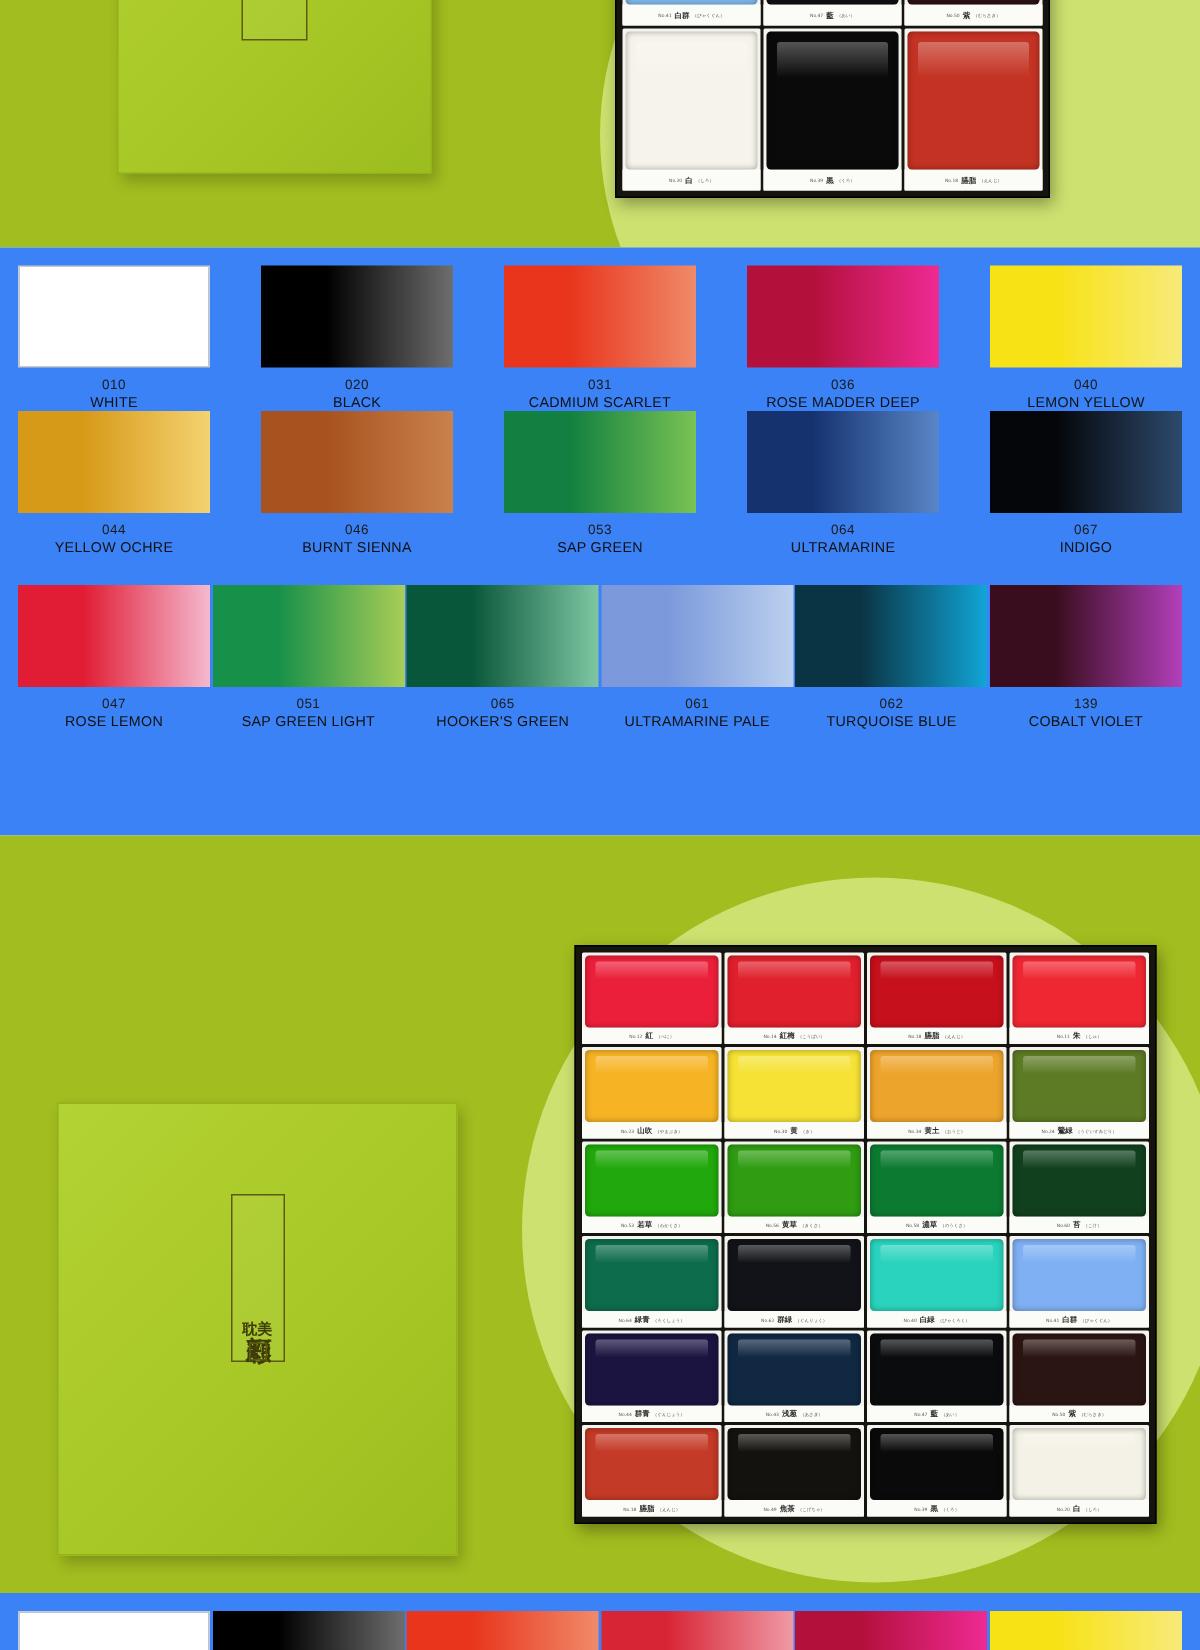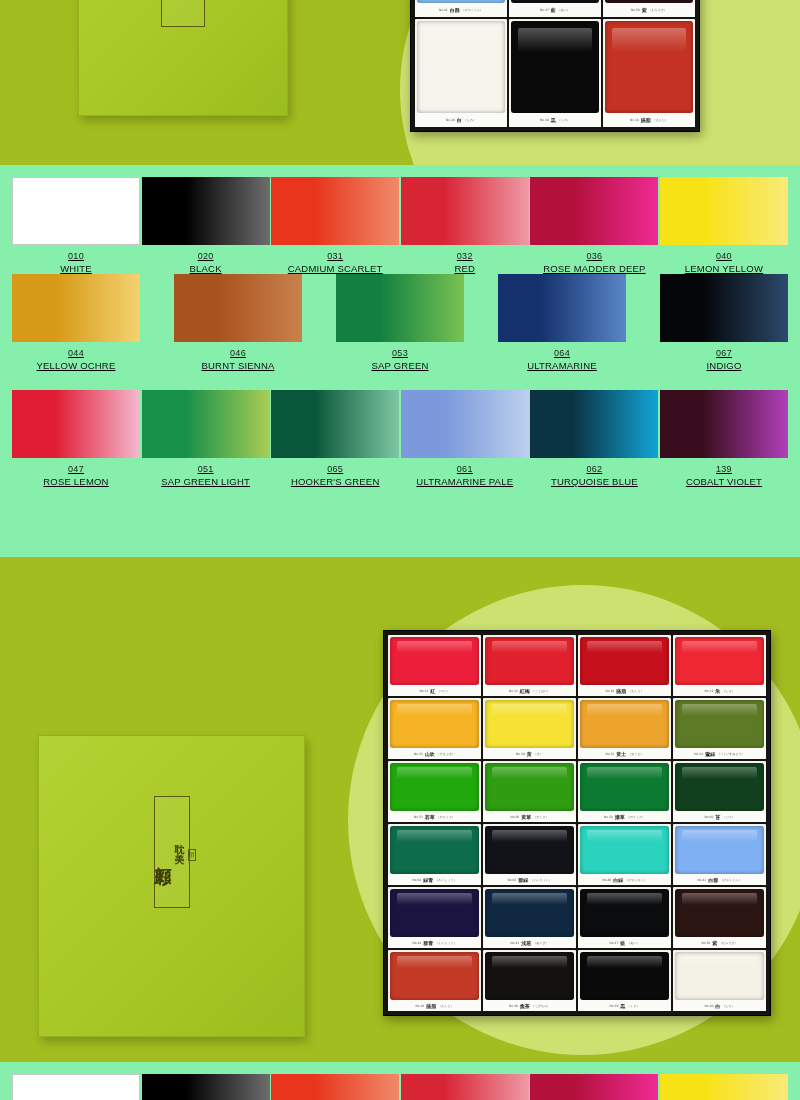--- a/index.html
+++ b/index.html
@@ -42,23 +42,23 @@
     box-shadow: 3px 5px 9px rgba(0,0,0,.22);
     border: 1px solid #93b31c;
   }
   .carton-label {
     position: absolute;
     left: 50%;
     transform: translateX(-50%);
     border: 1px solid #5d5a12;
     box-sizing: border-box;
     display: flex;
-    flex-direction: row;
+    flex-direction: column;
     align-items: center;
-    justify-content: space-between;
+    justify-content: flex-end;
     background: rgba(255,255,255,.05);
     color: #3e3c0b;
     line-height: 1;
   }
   .carton-label .kanji {
     font-family: "DejaVu Sans", sans-serif;
     font-weight: bold;
     writing-mode: vertical-rl;
     letter-spacing: .06em;
   }
@@ -139,24 +139,23 @@
     font-weight: bold;
   }
   .pan-caption .kana {
     font-size: 3px;
     color: #555;
   }
 
   
   .chart {
     position: relative;
-    background: #86efac;
+    background: #3b82f6;
     width: 100%;
     box-sizing: border-box;
-    text-decoration: underline;
   }
   .chart-row {
     display: flex;
     justify-content: space-between;
     padding: 0 12px;
     box-sizing: border-box;
   }
   .swatch-cell {
     width: 128px;
     display: flex;
@@ -280,25 +279,20 @@
           <div class="swatch-box" style="background: linear-gradient(90deg, rgb(0, 0, 0) 0%, rgb(0, 0, 0) 34%, rgb(110, 110, 110) 100%);"></div>
           <div class="swatch-code">020</div>
           <div class="swatch-name">BLACK</div>
         </div>
         <div class="swatch-cell">
           <div class="swatch-box" style="background: linear-gradient(90deg, rgb(232, 53, 28) 0%, rgb(232, 53, 28) 34%, rgb(240, 138, 106) 100%);"></div>
           <div class="swatch-code">031</div>
           <div class="swatch-name">CADMIUM SCARLET</div>
         </div>
         <div class="swatch-cell">
-          <div class="swatch-box" style="background: linear-gradient(90deg, rgb(216, 37, 53) 0%, rgb(216, 37, 53) 34%, rgb(239, 154, 166) 100%);"></div>
-          <div class="swatch-code">032</div>
-          <div class="swatch-name">RED</div>
-        </div>
-        <div class="swatch-cell">
           <div class="swatch-box" style="background: linear-gradient(90deg, rgb(179, 16, 60) 0%, rgb(179, 16, 60) 34%, rgb(239, 42, 147) 100%);"></div>
           <div class="swatch-code">036</div>
           <div class="swatch-name">ROSE MADDER DEEP</div>
         </div>
         <div class="swatch-cell">
           <div class="swatch-box" style="background: linear-gradient(90deg, rgb(247, 226, 21) 0%, rgb(247, 226, 21) 34%, rgb(248, 234, 122) 100%);"></div>
           <div class="swatch-code">040</div>
           <div class="swatch-name">LEMON YELLOW</div>
         </div>
       </div>

